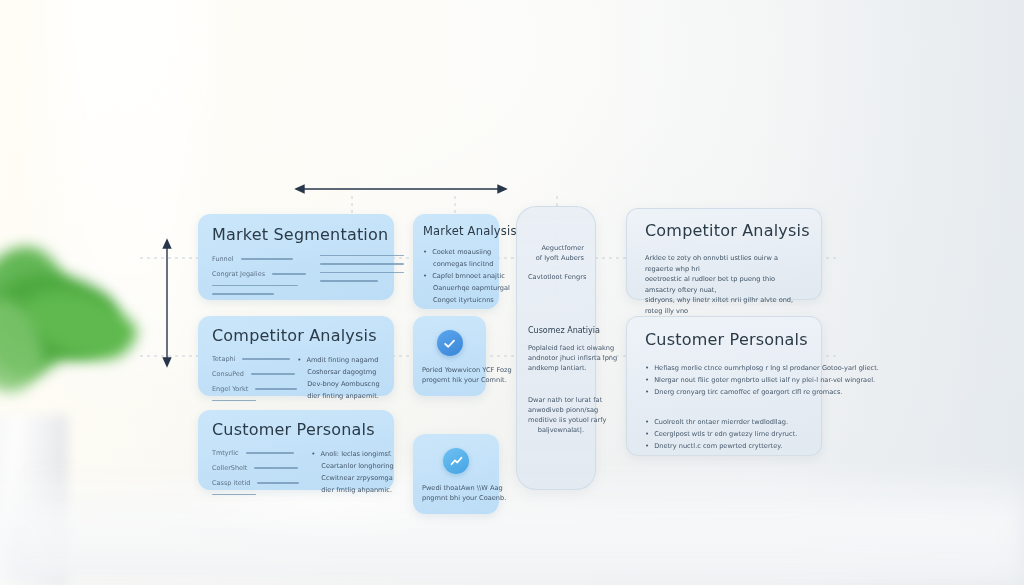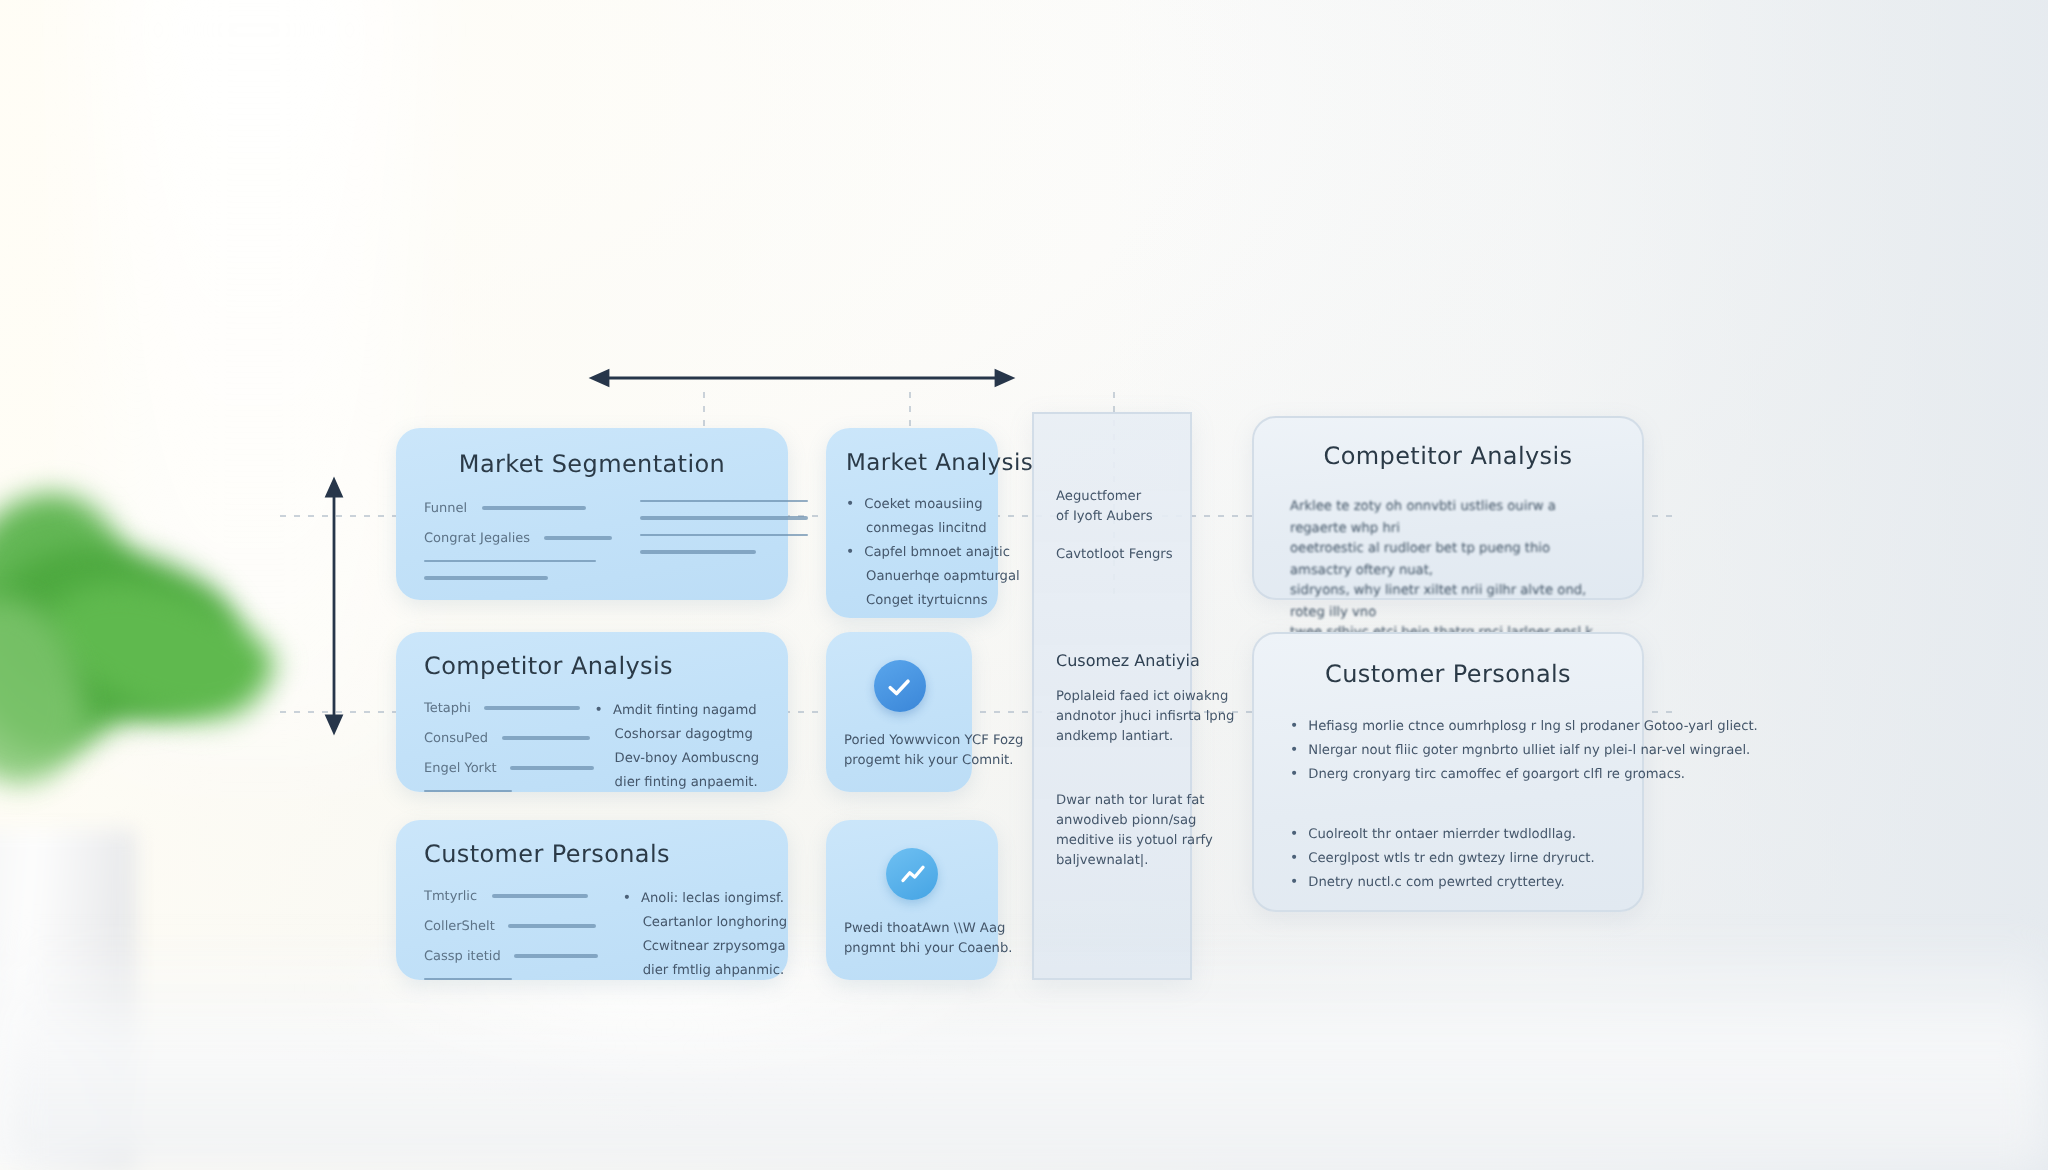--- a/index.html
+++ b/index.html
@@ -69,27 +69,28 @@
     box-shadow:0 3px 10px rgba(120,150,175,.16);
   }
   .card-pale{
     background:linear-gradient(175deg,#eef3f8 0%,#e5ecf3 60%,#e1e9f1 100%);
     border-radius:12px;
     border:1px solid rgba(205,216,228,.8);
     box-shadow:0 3px 11px rgba(130,150,170,.13);
   }
   .card-ghost{
     background:linear-gradient(180deg,rgba(232,238,245,.92) 0%,rgba(224,232,241,.88) 100%);
-    border-radius:0;
+    border-radius:20px;
     border:1px solid rgba(206,217,229,.85);
     box-shadow:0 3px 12px rgba(130,150,170,.12);
+    text-align:right;
   }
 
   .card-title{
-    font-size:12px;color:#2b3a47;font-weight:500;letter-spacing:.2px;
+    font-size:16px;color:#2b3a47;font-weight:500;letter-spacing:.2px;
     text-align:center;white-space:nowrap;
   }
   .card-title.left{text-align:left;}
 
   
   .ph-row{display:flex;align-items:center;gap:7px;margin-bottom:7px;}
   .ph-lbl{font-size:6.5px;color:#5d7387;white-space:nowrap;filter:blur(.35px);}
   .ph-line{height:1.4px;background:#6b8fae;opacity:.72;border-radius:1px;}
 
   
@@ -288,21 +289,21 @@
       <svg width="15" height="15" viewBox="0 0 24 24" aria-hidden="true">
         <path d="M5 12.6 L10 17.2 L19.2 7.4" fill="none" stroke="#ffffff" stroke-width="2.9" stroke-linecap="round" stroke-linejoin="round"></path>
       </svg>
     </div>
     <div class="icon-caption">
       <div class="txt-line">Poried Yowwvicon YCF Fozg</div>
       <div class="txt-line">progemt hik your Comnit.</div>
     </div>
   </div>
 
-  <div class="card card-blue" style="left:413px;top:410px;width:86px;height:80px;padding:14px 9px 10px;">
+  <div class="card card-blue" style="left:413px;top:434px;width:86px;height:80px;padding:14px 9px 10px;">
     <div class="badge badge-trend">
       <svg width="15" height="15" viewBox="0 0 24 24" aria-hidden="true">
         <path d="M4 16.4 L9.4 10.2 L13.4 13.6 L20 5.8" fill="none" stroke="#ffffff" stroke-width="2.7" stroke-linecap="round" stroke-linejoin="round"></path>
       </svg>
     </div>
     <div class="icon-caption">
       <div class="txt-line">Pwedi thoatAwn \\W Aag</div>
       <div class="txt-line">pngmnt bhi your Coaenb.</div>
     </div>
   </div>

